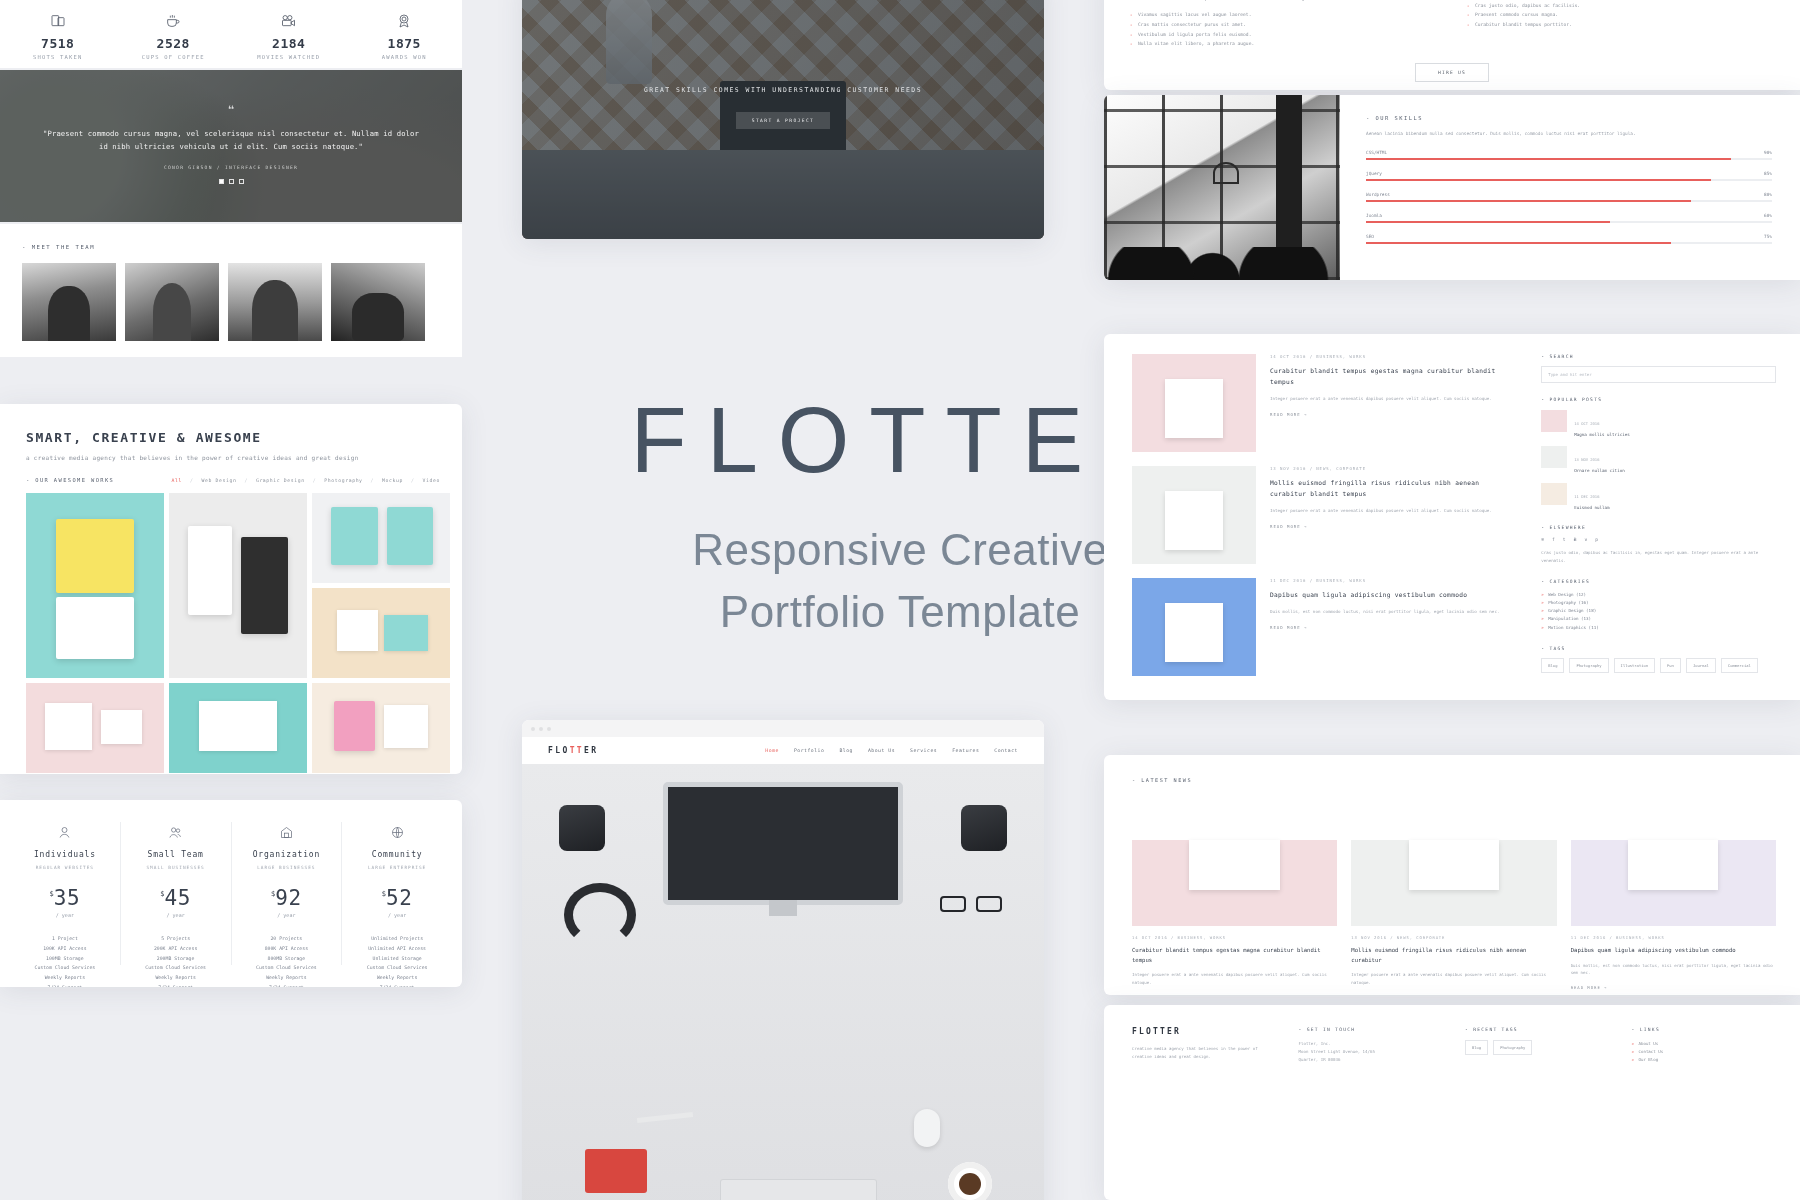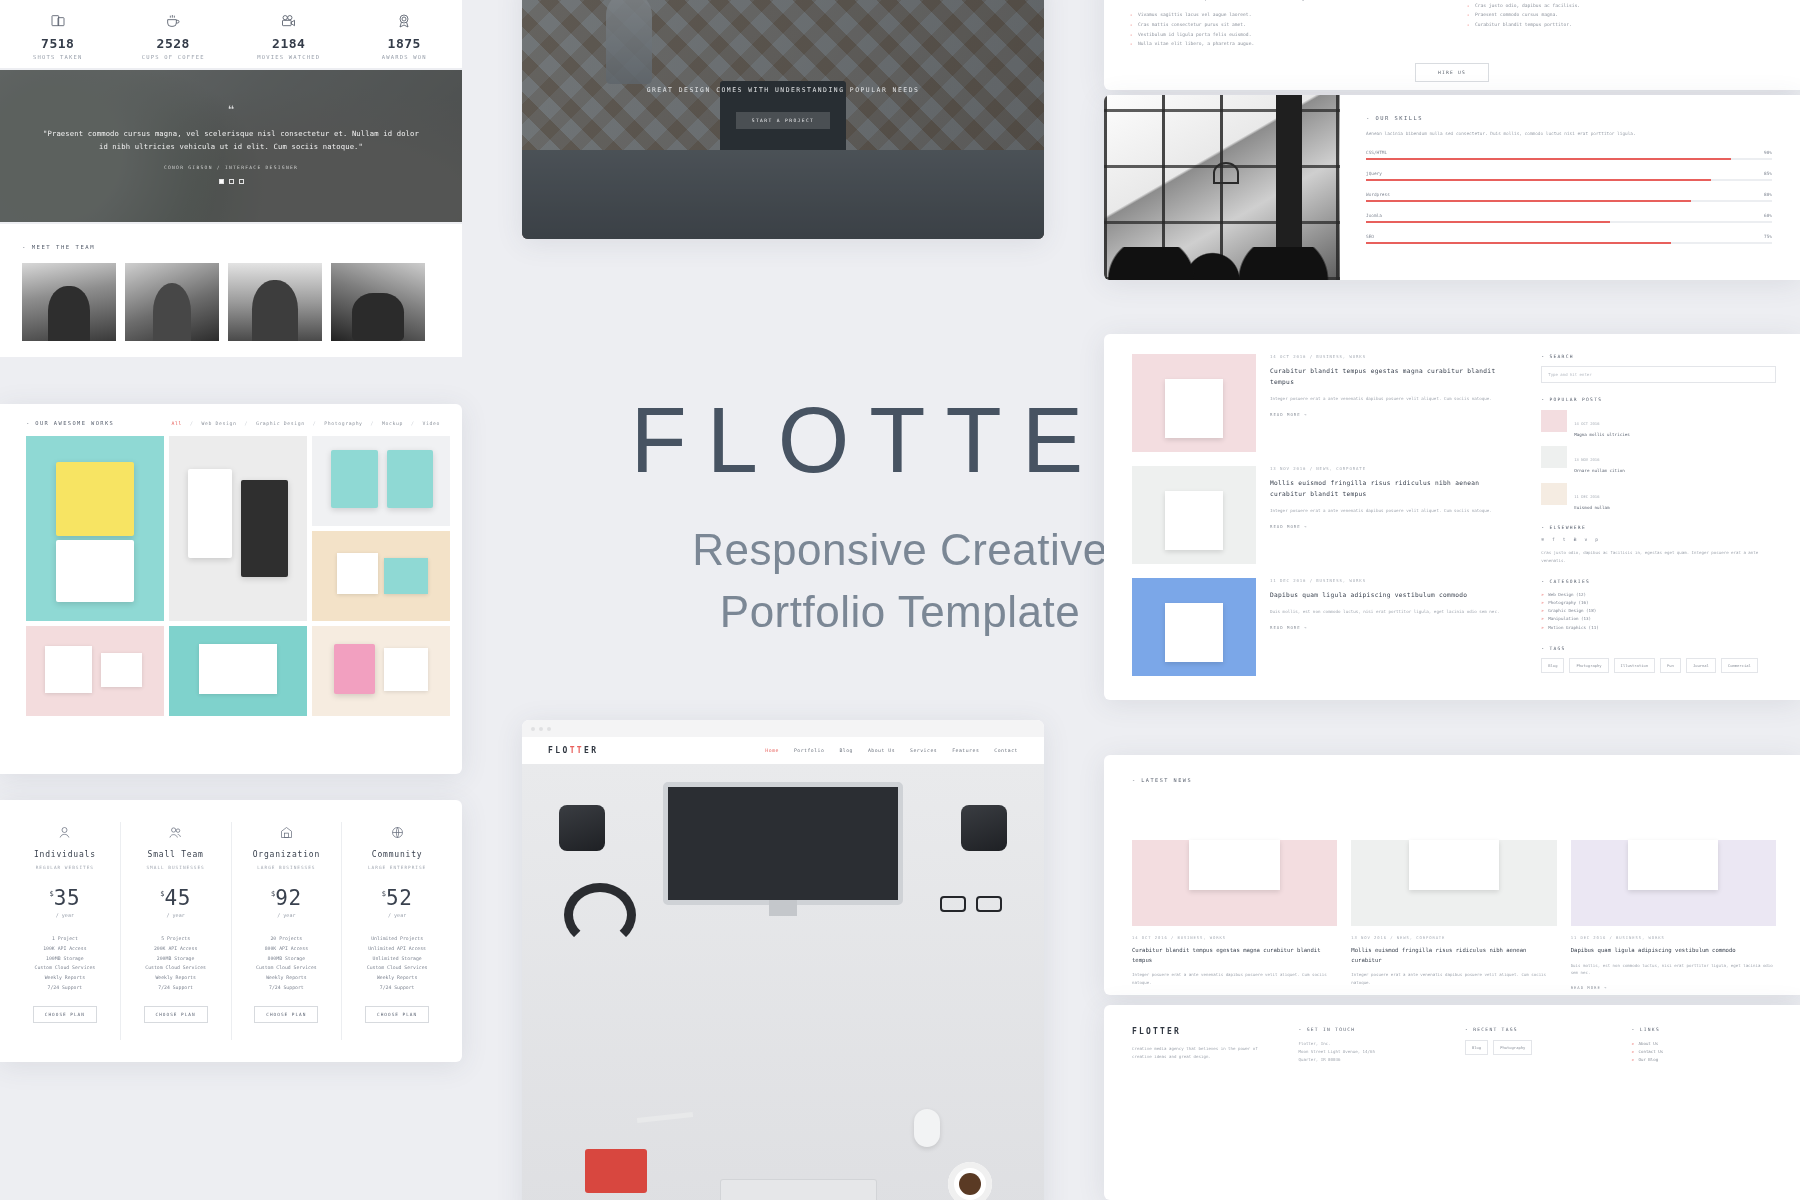--- a/index.html
+++ b/index.html
@@ -87,21 +87,21 @@
   .t-d { background: #f3e2c8; }
   .t-e { background: #f3dcdd; }
   .t-f { background: #7fd2cc; }
   .t-g { background: #f6ece0; }
   .pbag { position:absolute; left:22%; top:22%; width:56%; height:56%; background:#fff; border-radius:2px; box-shadow:0 2px 6px rgba(0,0,0,.15); }
   .pbag.y { background:#f7e463; }
   .pbag.p { background:#f2a0c0; }
   .pcard { position:absolute; background:#fff; box-shadow:0 1px 4px rgba(0,0,0,.12); }
 
   
-  #pricing { left: 0; top: 800px; width: 462px; height: 262px; border-radius: 0 6px 6px 0; }
+  #pricing { left: 0; top: 800px; width: 462px; height: 187px; border-radius: 0 6px 6px 0; }
   #pricing .cols { display: flex; height: 100%; padding: 22px 10px; }
   #pricing .col { flex: 1; text-align: center; border-right: 1px solid #eceef1; padding: 0 4px; }
   #pricing .col:last-child { border-right: none; }
   #pricing .pico { height: 20px; color: #5d6574; display: flex; align-items: center; justify-content: center; }
   #pricing .pname { font-size: 8px; color: #39414e; margin-top: 8px; letter-spacing: .8px; }
   #pricing .pfor { font-size: 4.4px; color: #a3a9b3; margin-top: 6px; letter-spacing: 1px; }
   #pricing .price { margin-top: 16px; color: #39414e; }
   #pricing .price .cur { font-size: 7px; vertical-align: 9px; }
   #pricing .price .amt { font-size: 21px; letter-spacing: .5px; }
   #pricing .per { font-size: 5px; color: #9aa1ac; margin-top: 2px; }
@@ -328,20 +328,24 @@
     <div class="member">
         <span class="ph m3"></span>
       </div>
     <div class="member">
         <span class="ph m4"></span>
       </div>
   </div>
 </div>
 
 <div class="card shadow" id="portfolio">
+  <div class="head">
+    <h2>SMART, CREATIVE &amp; AWESOME</h2>
+    <div class="sub">a creative media agency that believes in the power of creative ideas and great design</div>
+  </div>
   <div class="bar">
     <div class="kick">- OUR AWESOME WORKS</div>
     <div class="filters">
       <span class="f on">All</span>
         <span class="sep">/</span>
       <span class="f">Web Design</span>
         <span class="sep">/</span>
       <span class="f">Graphic Design</span>
         <span class="sep">/</span>
       <span class="f">Photography</span>
@@ -474,21 +478,21 @@
   </div>
 </div>
 
 <div class="card shadow" id="hero">
   <div class="bg"></div>
   <div class="lamp"></div>
   <div class="mon"></div>
   <div class="desk"></div>
   <div class="veil"></div>
   <div class="inner">
-    <div class="sub">GREAT DESIGN COMES WITH UNDERSTANDING POPULAR NEEDS</div>
+    <div class="sub">GREAT SKILLS COMES WITH UNDERSTANDING CUSTOMER NEEDS</div>
     <div class="cta">START A PROJECT</div>
   </div>
 </div>
 
 <div class="card shadow" id="browser">
   <div class="chrome">
     <span class="dot"></span>
     <span class="dot"></span>
     <span class="dot"></span>
   </div>

